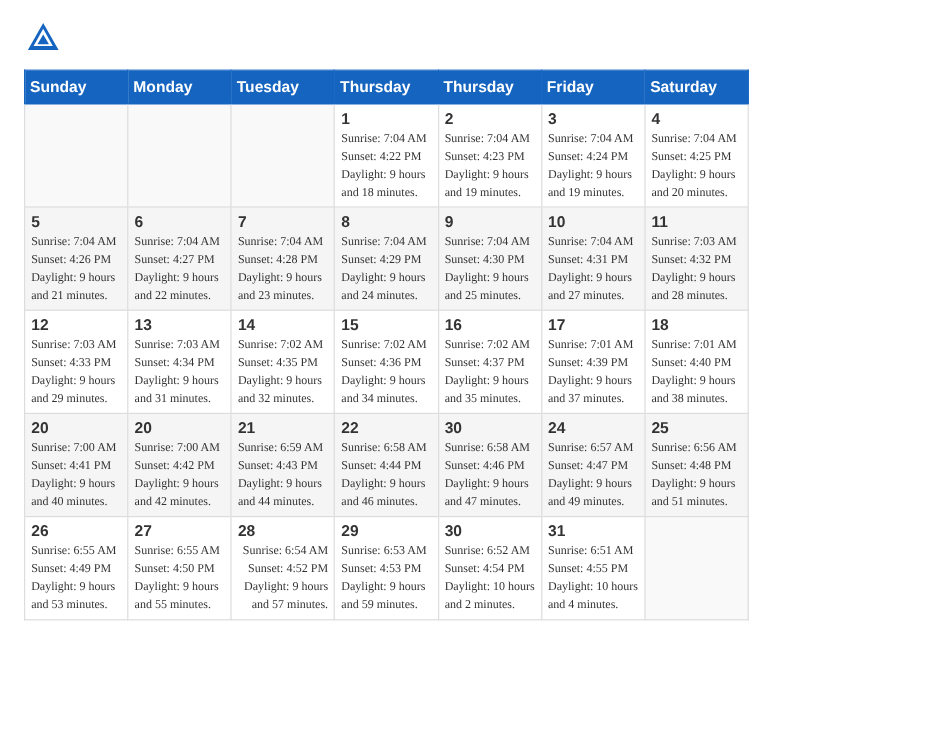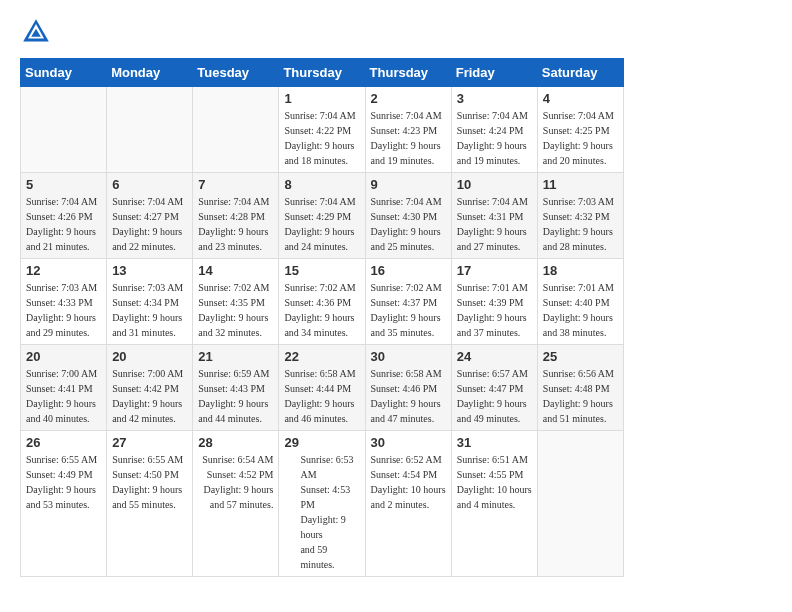--- a/index.html
+++ b/index.html
@@ -333,21 +333,21 @@
           </td>
           <td>
             <span class="day-number">28</span>
             <div class="day-info" style="white-space: pre-line; text-align: right;">Sunrise: 6:54 AM
 Sunset: 4:52 PM
 Daylight: 9 hours
 and 57 minutes.</div>
           </td>
           <td>
             <span class="day-number">29</span>
-            <div class="day-info" style="white-space: pre-line; margin-left: 16px;">Sunrise: 6:53 AM
+            <div class="day-info" style="white-space: pre-line;">Sunrise: 6:53 AM
 Sunset: 4:53 PM
 Daylight: 9 hours
 and 59 minutes.</div>
           </td>
           <td>
             <span class="day-number">30</span>
             <div class="day-info" style="white-space: pre-line;">Sunrise: 6:52 AM
 Sunset: 4:54 PM
 Daylight: 10 hours
 and 2 minutes.</div>

